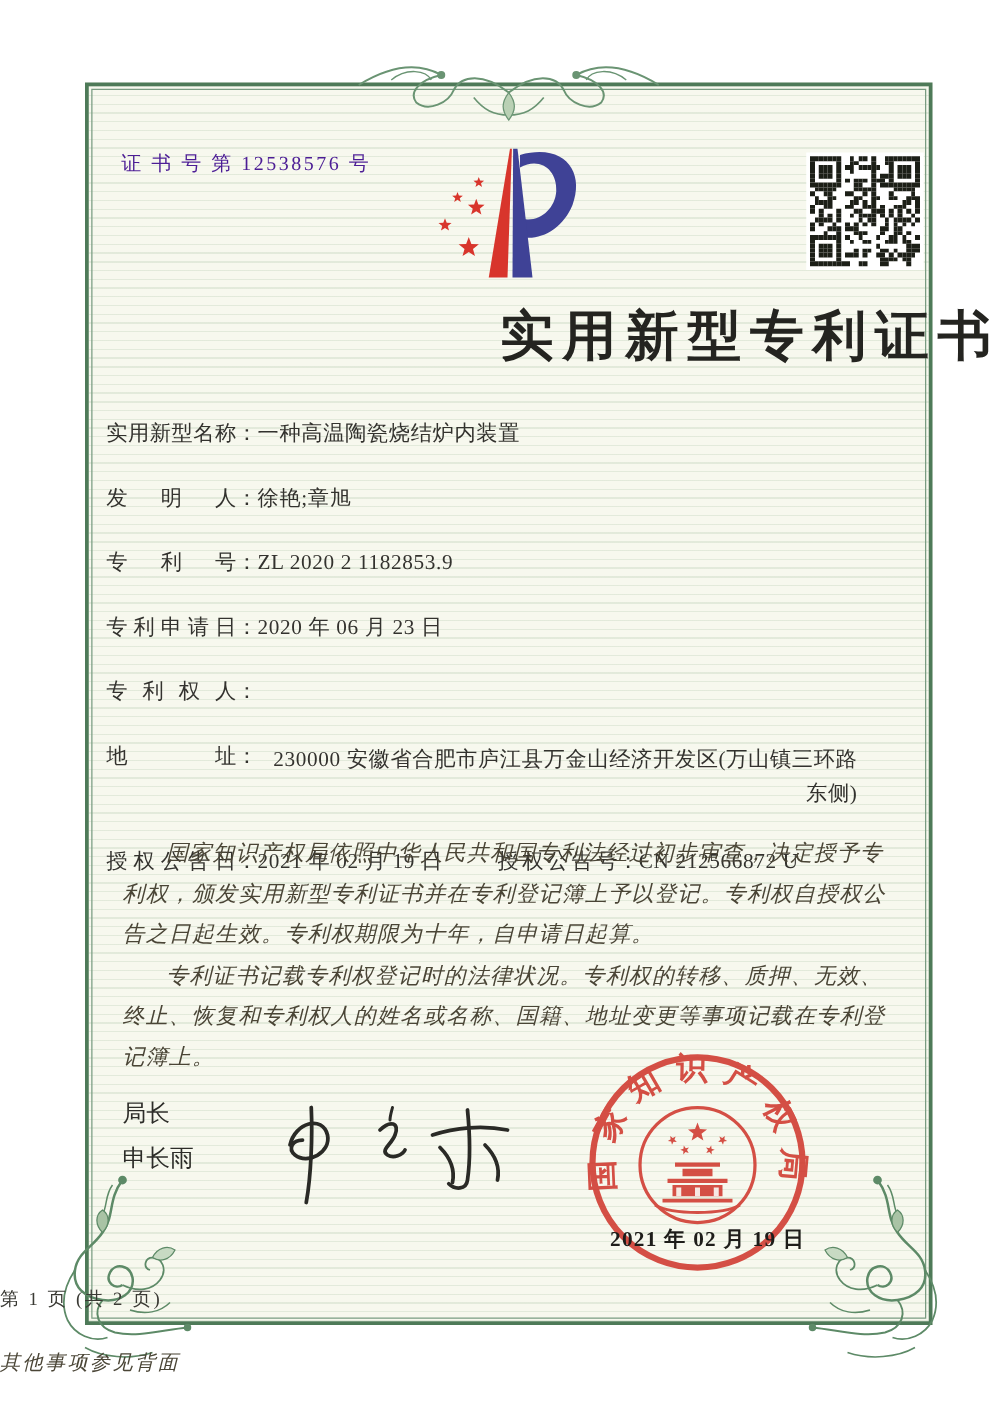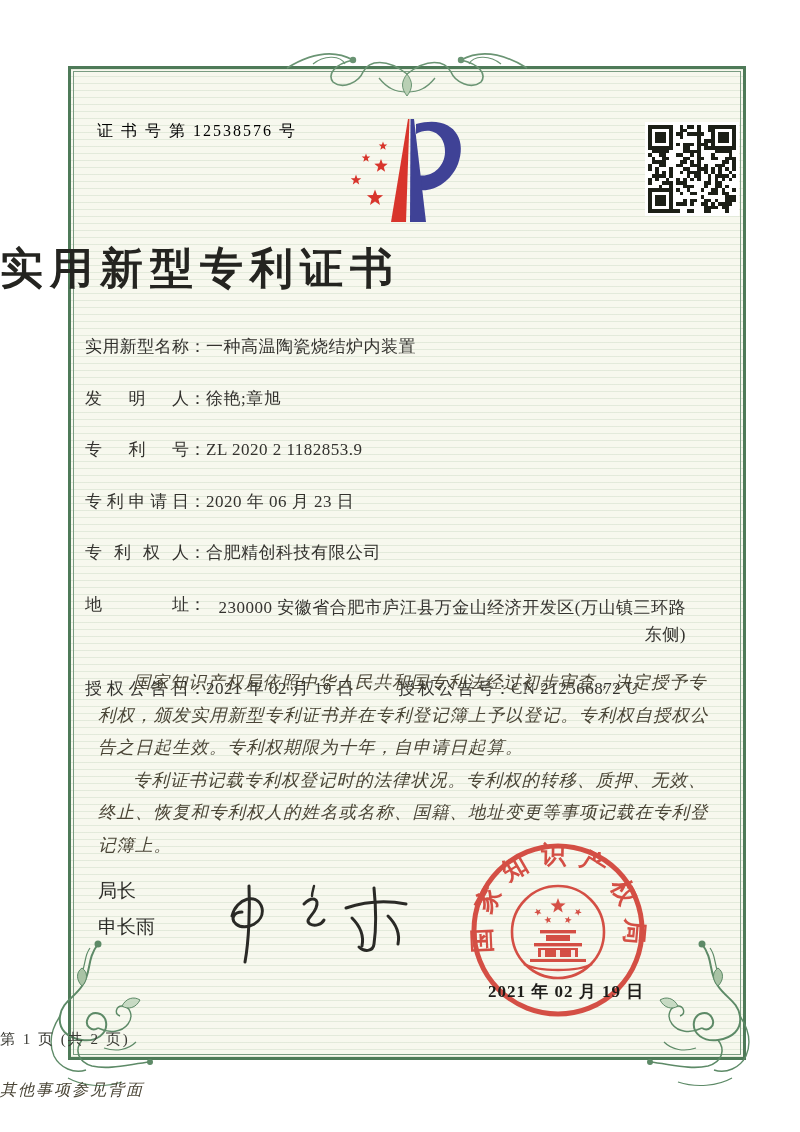--- a/index.html
+++ b/index.html
@@ -20,33 +20,33 @@
   .frame-inner {
     position:absolute; inset:2px; border:1px solid #7a9c82; pointer-events:none;
   }
   .ornament { position:absolute; pointer-events:none; }
   .orn-top     { left:283px; top:34px; }
   .orn-bl      { left:38px;  top:938px; }
   .orn-br      { left:642px; top:938px; transform:scaleX(-1); }
   
   .cert-no {
     position:absolute; left:97px; top:121px;
-    font-size:16px; color:#000000; letter-spacing:2px;
+    font-size:16px; color:#4c1d95; letter-spacing:2px;
   }
   .logo { position:absolute; left:346px; top:110px; }
   .qr {
     position:absolute; left:645px; top:122px; width:94px; height:94px;
     background:#ffffff; padding:3px;
     display:grid; grid-template-columns:repeat(25,1fr); grid-template-rows:repeat(25,1fr);
   }
   .qr div { background:transparent; }
   .qr div.on { background:#1c1f17; }
   .title {
     position:absolute; left:0; top:240px; width:100%;
-    text-align:left; font-size:43px; font-weight:bold; color:#242420;
+    text-align:right; font-size:43px; font-weight:bold; color:#242420;
     letter-spacing:7px; font-family:Liberation Serif, serif;
   }
   
   .fields { position:absolute; left:85px; top:336px; width:620px; font-size:17px; color:#33322e; }
   .frow { display:flex; align-items:flex-start; margin-bottom:30.5px; line-height:21px; }
   .frow .lbl {
     display:inline-block; width:104px; flex:0 0 104px;
     text-align:justify; text-align-last:justify; white-space:nowrap; overflow:hidden;
   }
   .frow .colon { flex:0 0 16px; }
@@ -811,21 +811,20 @@
         <span class="val">ZL 2020 2 1182853.9</span>
     </div>
     <div class="frow">
       <span class="lbl">专利申请日</span>
         <span class="colon">：</span>
         <span class="val">2020 年 06 月 23 日</span>
     </div>
     <div class="frow">
       <span class="lbl">专利权人</span>
         <span class="colon">：</span>
-        <span class="val">合肥精创科技有限公司</span>
     </div>
     <div class="frow addr">
       <span class="lbl">地址</span>
         <span class="colon">：</span>
         <span class="val">230000 安徽省合肥市庐江县万金山经济开发区(万山镇三环路东侧)</span>
     </div>
     <div class="frow dbl">
       <span class="lbl">授权公告日</span>
         <span class="colon">：</span>
         <span class="val">2021 年 02 月 19 日</span>

